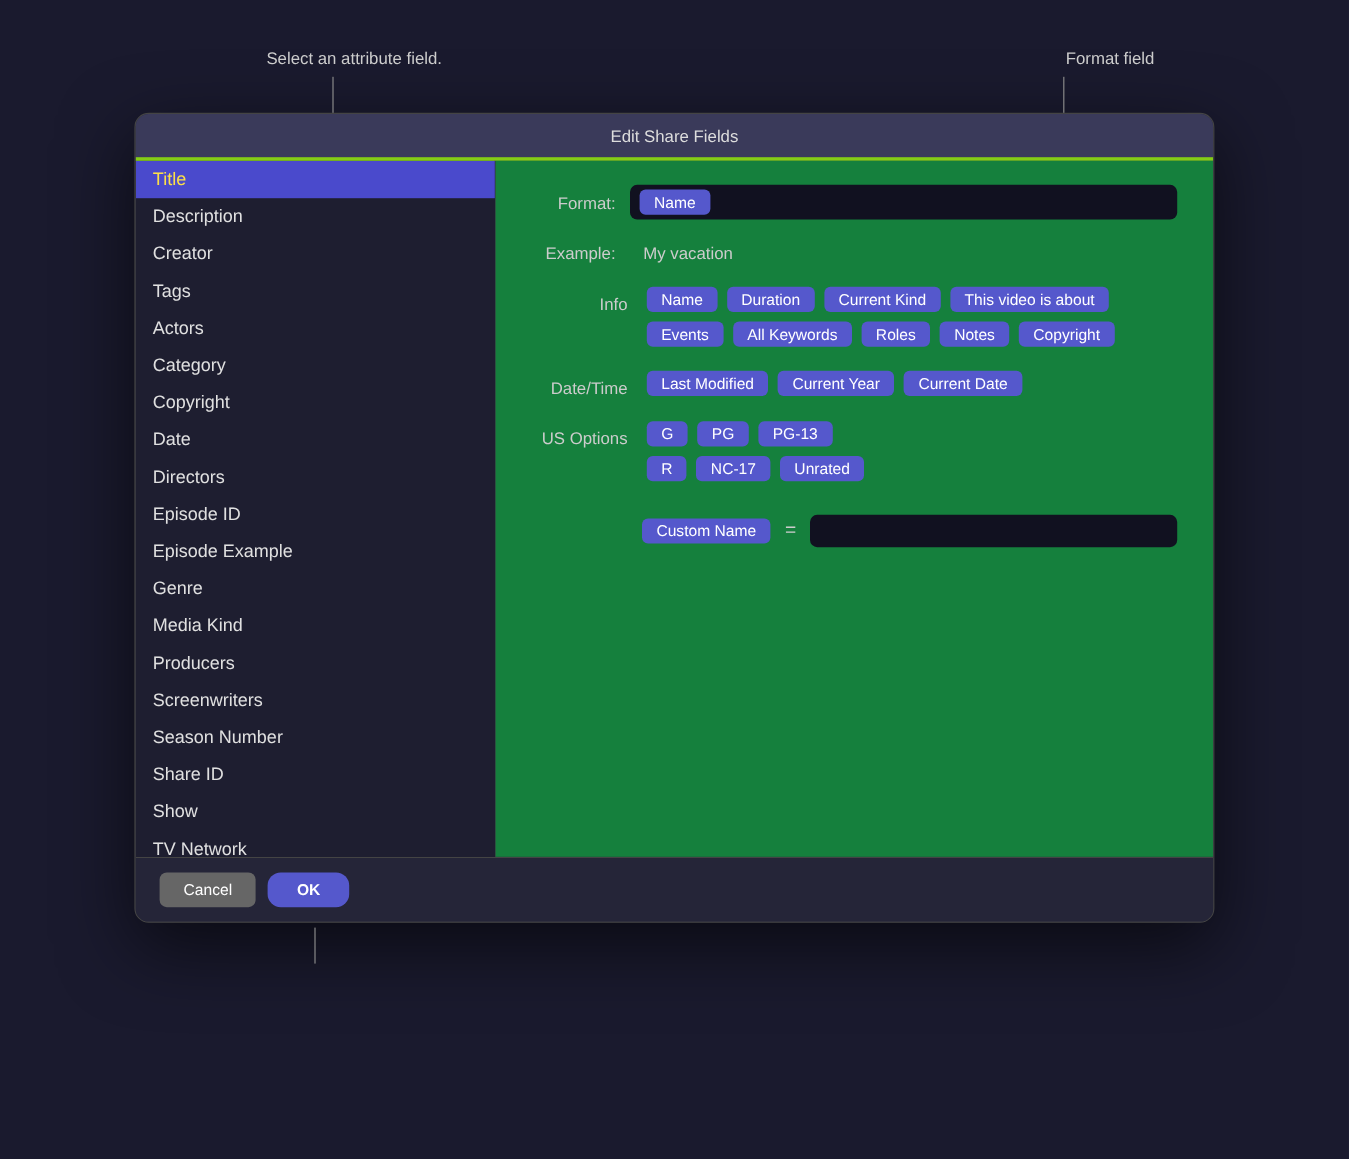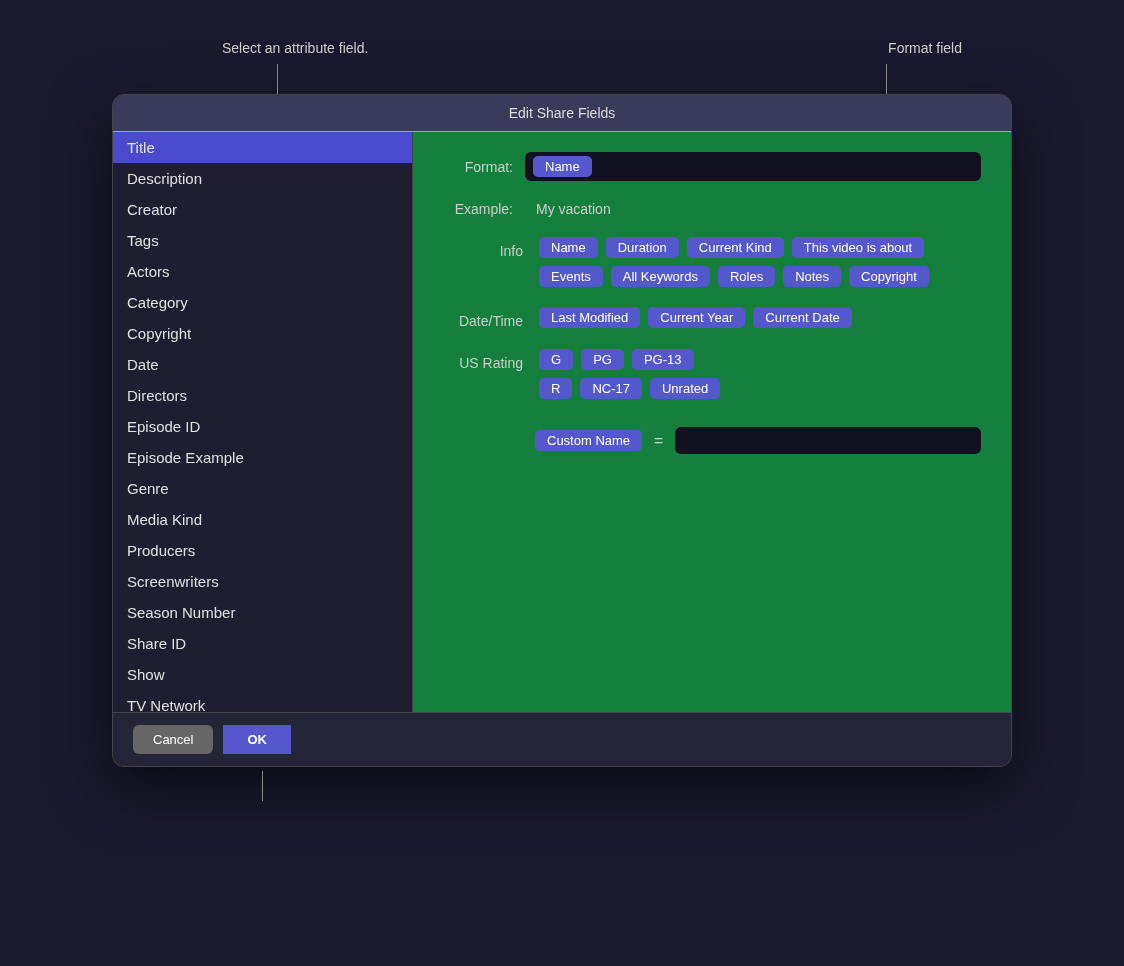--- a/index.html
+++ b/index.html
@@ -71,21 +71,21 @@
       overflow: hidden;
       box-shadow: 0 20px 60px rgba(0,0,0,0.6);
     }
 
     .dialog-titlebar {
       background: #3a3a5a;
       text-align: center;
       padding: 10px;
       font-size: 14px;
       color: #ddd;
-      border-bottom: 1px solid #84cc16;
+      border-bottom: 3px solid #84cc16;
     }
 
     .dialog-body {
       display: flex;
       height: 580px;
     }
 
     
     .sidebar {
       width: 300px;
@@ -98,21 +98,21 @@
     .sidebar-item {
       padding: 7px 14px;
       font-size: 15px;
       color: #e0e0e0;
       cursor: pointer;
       border-bottom: none;
     }
 
     .sidebar-item.selected {
       background: #4a4acc;
-      color: #e5e5e5;
+      color: #fde047;
     }
 
     
     .main-content {
       flex: 1;
       background: #15803d;
       padding: 20px 30px;
       overflow-y: auto;
       display: flex;
       flex-direction: column;
@@ -235,21 +235,21 @@
       border-radius: 6px;
       padding: 7px 20px;
       font-size: 13px;
       cursor: pointer;
     }
 
     .btn-ok {
       background: #5558cc;
       color: #fff;
       border: none;
-      border-radius: 0;
+      border-radius: 11px;
       padding: 7px 24px;
       font-size: 13px;
       cursor: pointer;
       font-weight: bold;
     }
 
     
     .annotation-bottom {
       width: 900px;
       display: flex;
@@ -353,21 +353,21 @@
       <div class="section-row">
         <span class="section-label">Date/Time</span>
         <div class="section-tokens" id="datetime-tokens">
             <button class="token-btn">Last Modified</button>
             <button class="token-btn">Current Year</button>
             <button class="token-btn">Current Date</button>
           </div>
       </div>
 
       <div class="section-row">
-        <span class="section-label">US Rating</span>
+        <span class="section-label">US Options</span>
         <div class="section-tokens" id="rating-tokens">
             <div style="display: flex; flex-direction: column; gap: 8px;">
               <div style="display: flex; gap: 8px;">
                 <button class="token-btn">G</button>
                 <button class="token-btn">PG</button>
                 <button class="token-btn">PG-13</button>
               </div>
               <div style="display: flex; gap: 8px;">
                 <button class="token-btn">R</button>
                 <button class="token-btn">NC-17</button>

